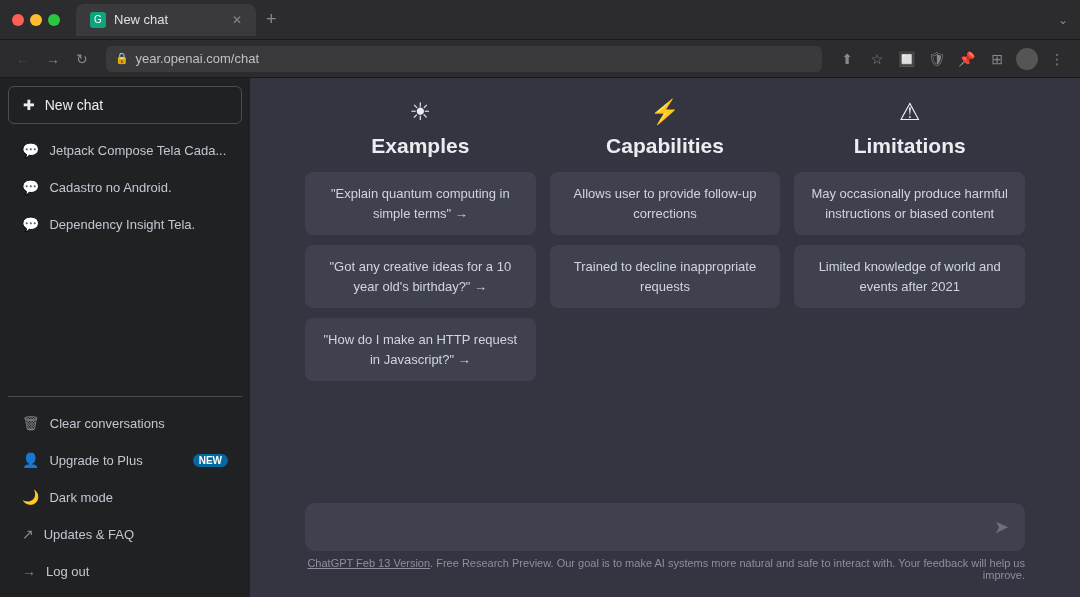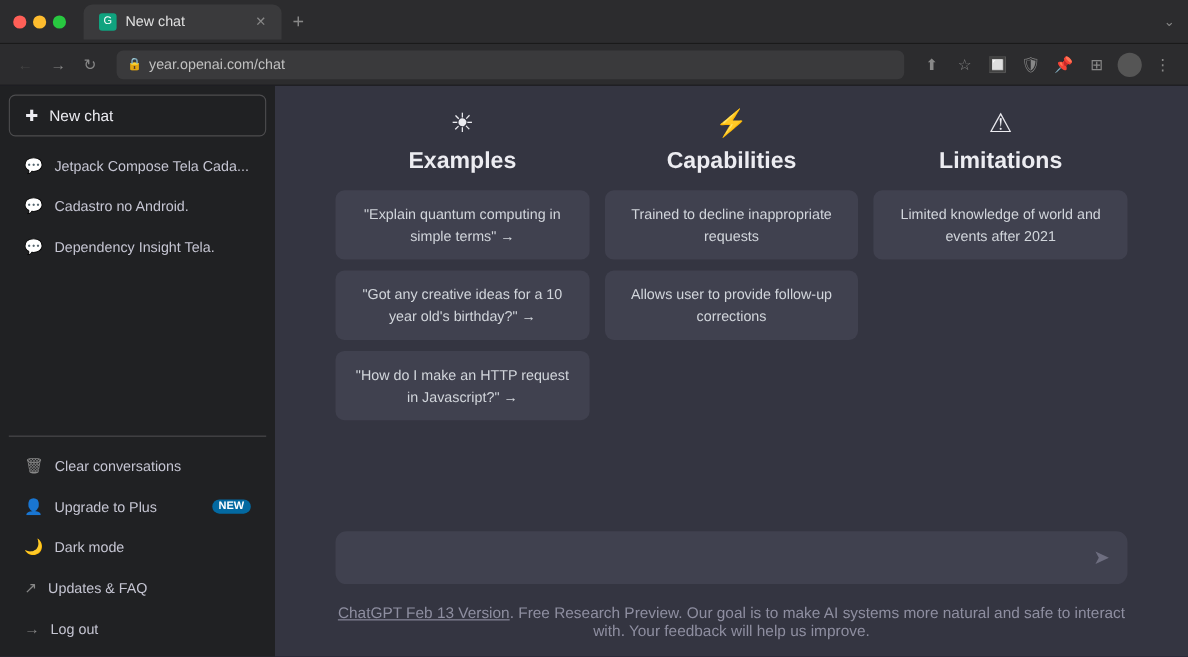--- a/index.html
+++ b/index.html
@@ -289,24 +289,24 @@
       font-size: 15px;
       resize: none;
       height: 24px;
     }
     .send-btn {
       color: #6e6e80;
       cursor: pointer;
       font-size: 18px;
     }
     .footer-text {
-      font-size: 14px;
+      font-size: 11px;
       color: #8e8ea0;
-      text-align: center;
-      padding: 18px 0 8px;
+      text-align: right;
+      padding: 6px 0 8px;
     }
     .footer-link {
       color: #8e8ea0;
       text-decoration: underline;
       cursor: pointer;
     }
   </style>
 </head>
 <body>
 
@@ -408,29 +408,30 @@
         <div class="card">"Explain quantum computing in simple terms" →</div>
         <div class="card">"Got any creative ideas for a 10 year old's birthday?" →</div>
         <div class="card">"How do I make an HTTP request in Javascript?" →</div>
       </div>
 
       <div class="column">
         <div class="column-header">
           <span class="column-icon">⚡</span>
           <span class="column-title">Capabilities</span>
         </div>
+        <div class="card">Allows user to provide follow-up corrections</div>
         <div class="card">Trained to decline inappropriate requests</div>
-        <div class="card">Allows user to provide follow-up corrections</div>
       </div>
 
       <div class="column">
         <div class="column-header">
           <span class="column-icon">⚠</span>
           <span class="column-title">Limitations</span>
         </div>
+        <div class="card">May occasionally produce harmful instructions or biased content</div>
         <div class="card">Limited knowledge of world and events after 2021</div>
       </div>
 
     </div>
 
     <div class="input-area">
       <div class="input-box">
         <input class="chat-input" type="text" placeholder="" style="">
         <span class="send-btn">➤</span>
       </div>

